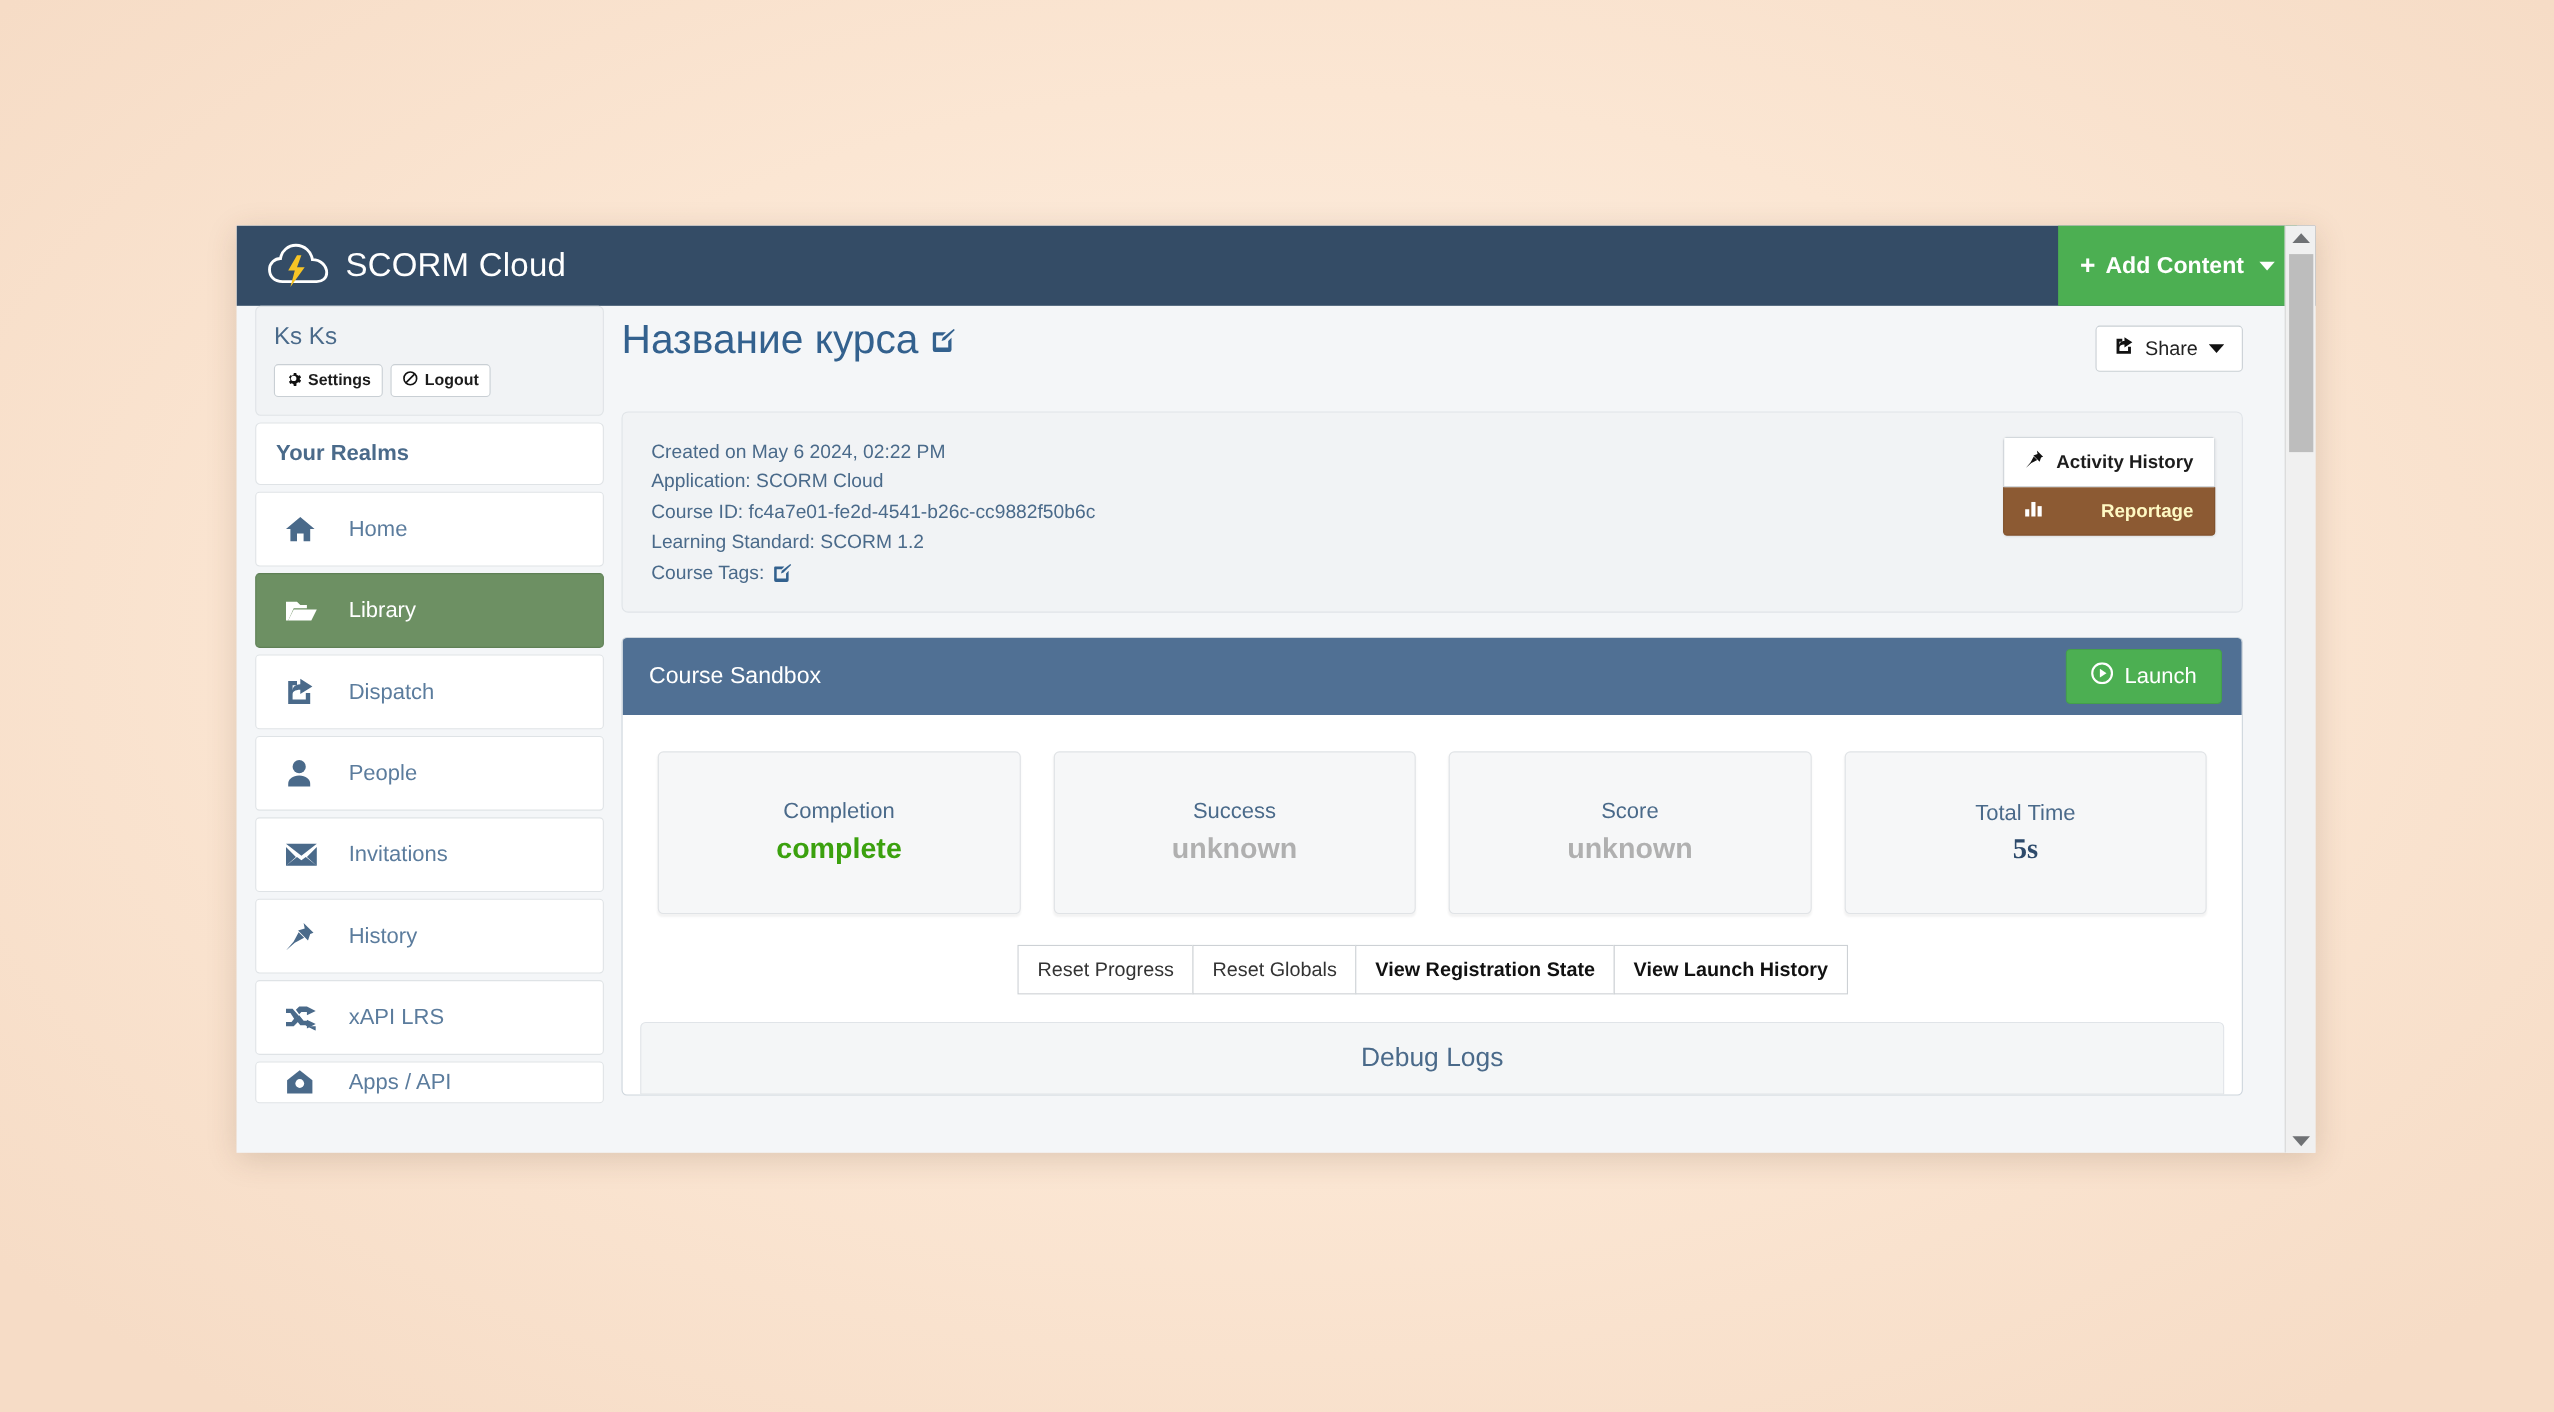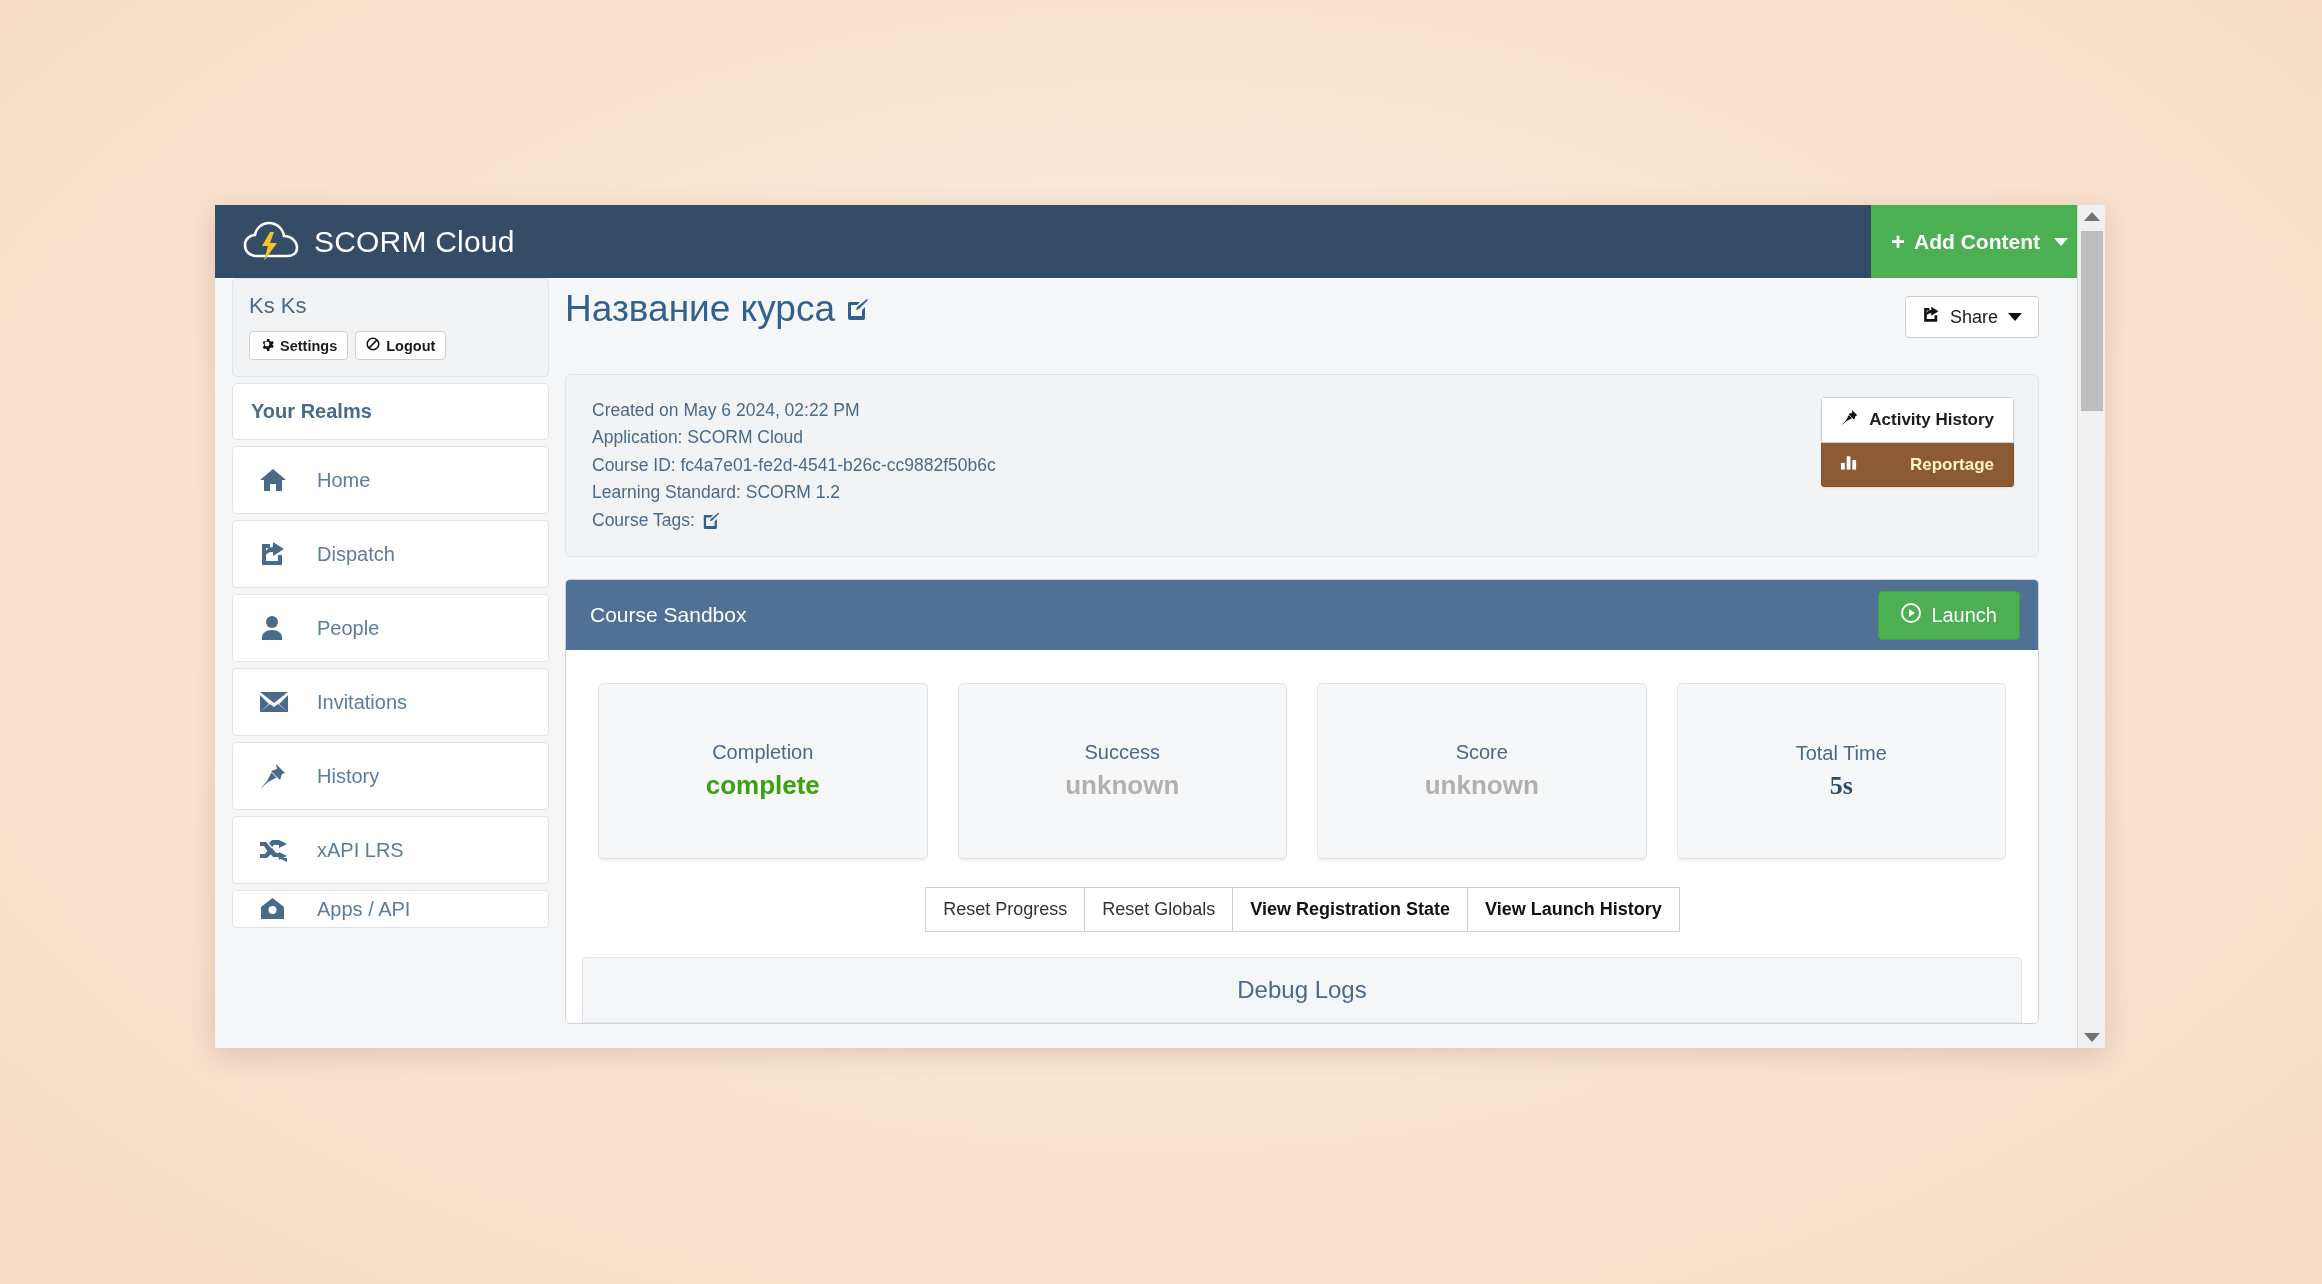--- a/index.html
+++ b/index.html
@@ -222,21 +222,21 @@
   }
   #cards {
     display: flex; gap: 30px;
     padding: 33px 32px 0 32px;
   }
   .stat-card {
     flex: 1;
     background: #f6f7f8;
     border: 1px solid #e0e3e6;
     border-radius: 5px;
-    height: 176px;
+    height: 148px;
     display: flex; flex-direction: column;
     align-items: center; justify-content: center;
     gap: 6px;
     box-shadow: 0 2px 2px rgba(0,0,0,.05);
   }
   .stat-label { color: #4a6a8a; font-size: 20px; }
   .stat-value { font-size: 26px; font-weight: bold; }
   .v-complete { color: #3ba10e; }
   .v-unknown { color: #b0b0b0; }
   .v-dark { color: #2d4a6b; font-family: Liberation Serif, serif; }
@@ -344,20 +344,29 @@
 
     <div class="nav-item">
       <span class="ico">
         <svg width="28" height="26" viewBox="0 0 28 26">
             <path fill="currentColor" d="M14 2L1 13h4v11h6v-7h6v7h6V13h4z"></path>
           </svg>
       </span>
       <span>Home</span>
     </div>
 
+    <div class="nav-item active">
+      <span class="ico">
+        <svg width="30" height="26" viewBox="0 0 30 26">
+            <path fill="currentColor" d="M1 5h10l3 3h6v3H8L3 22H1z"></path>
+            <path fill="currentColor" d="M8 12h21l-5 10H3z"></path>
+          </svg>
+      </span>
+      <span>Library</span>
+    </div>
 
     <div class="nav-item">
       <span class="ico">
         <svg width="27" height="26" viewBox="0 0 27 26">
             <path fill="currentColor" d="M3 3h8v4H7v13h12v-6h4v10H3z"></path>
             <path fill="currentColor" d="M14 1l11 7-11 7v-4c-5 0-7 2-8 5 0-7 3-10 8-10z"></path>
           </svg>
       </span>
       <span>Dispatch</span>
     </div>

